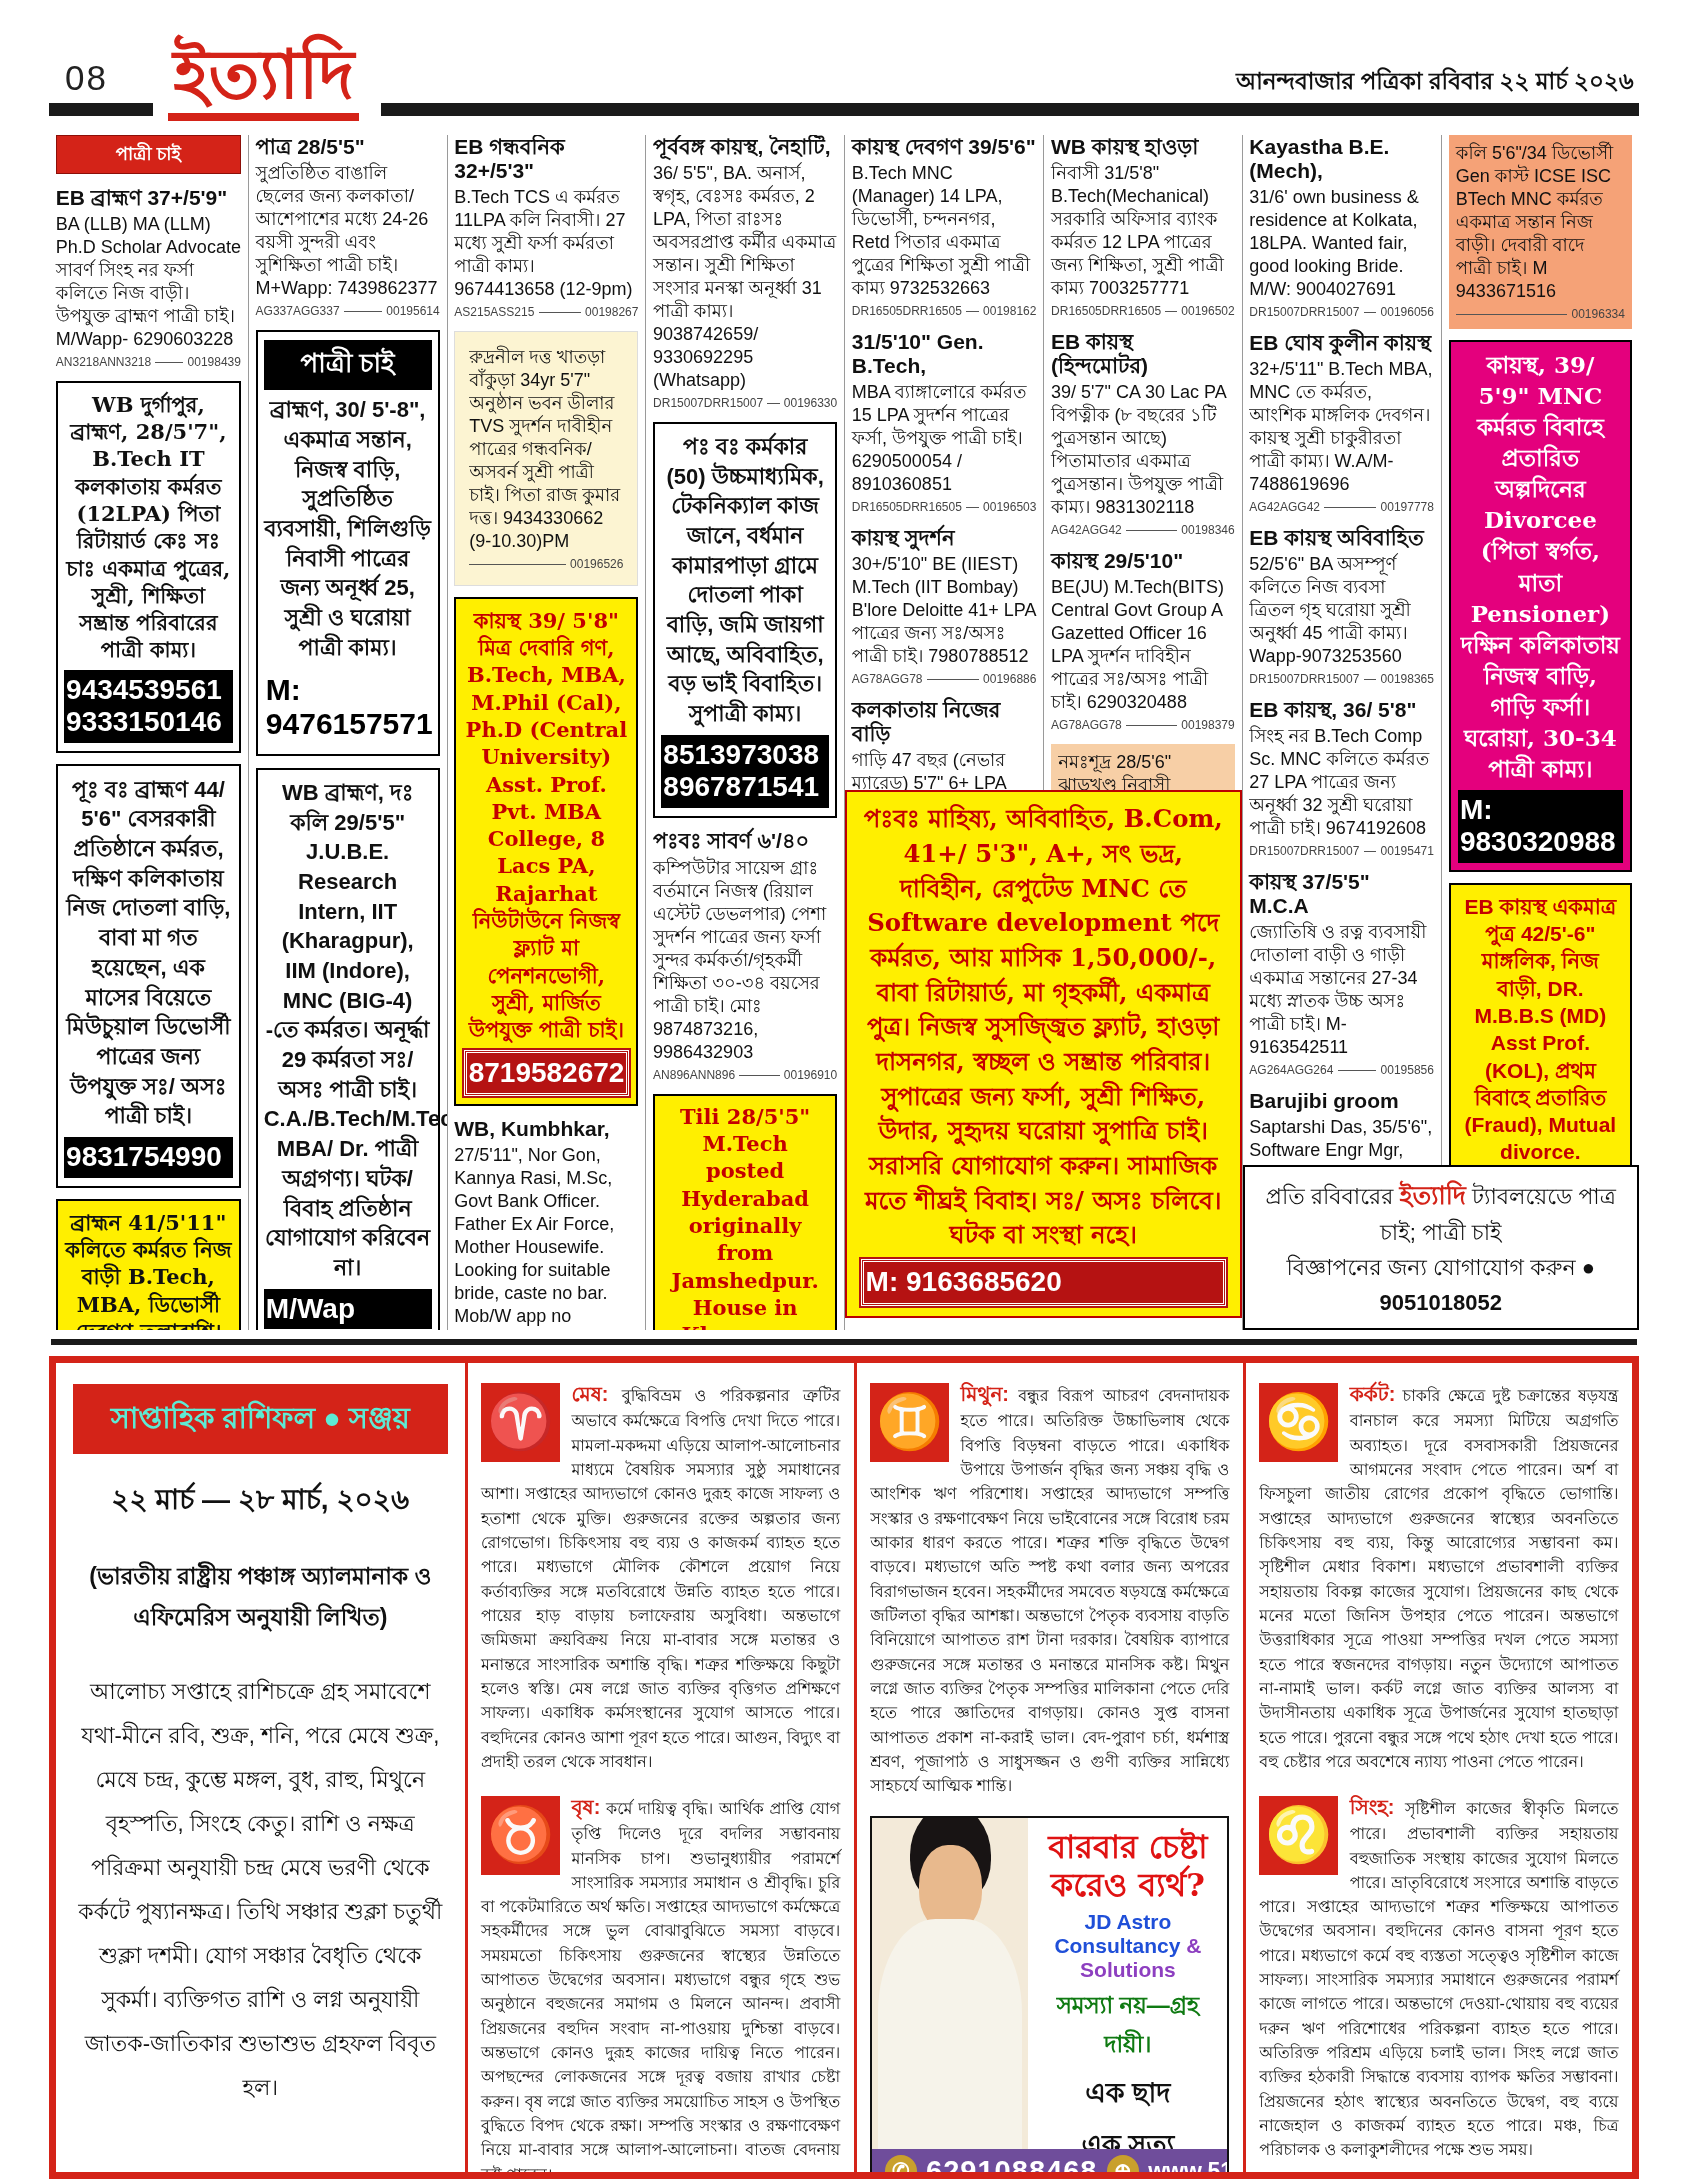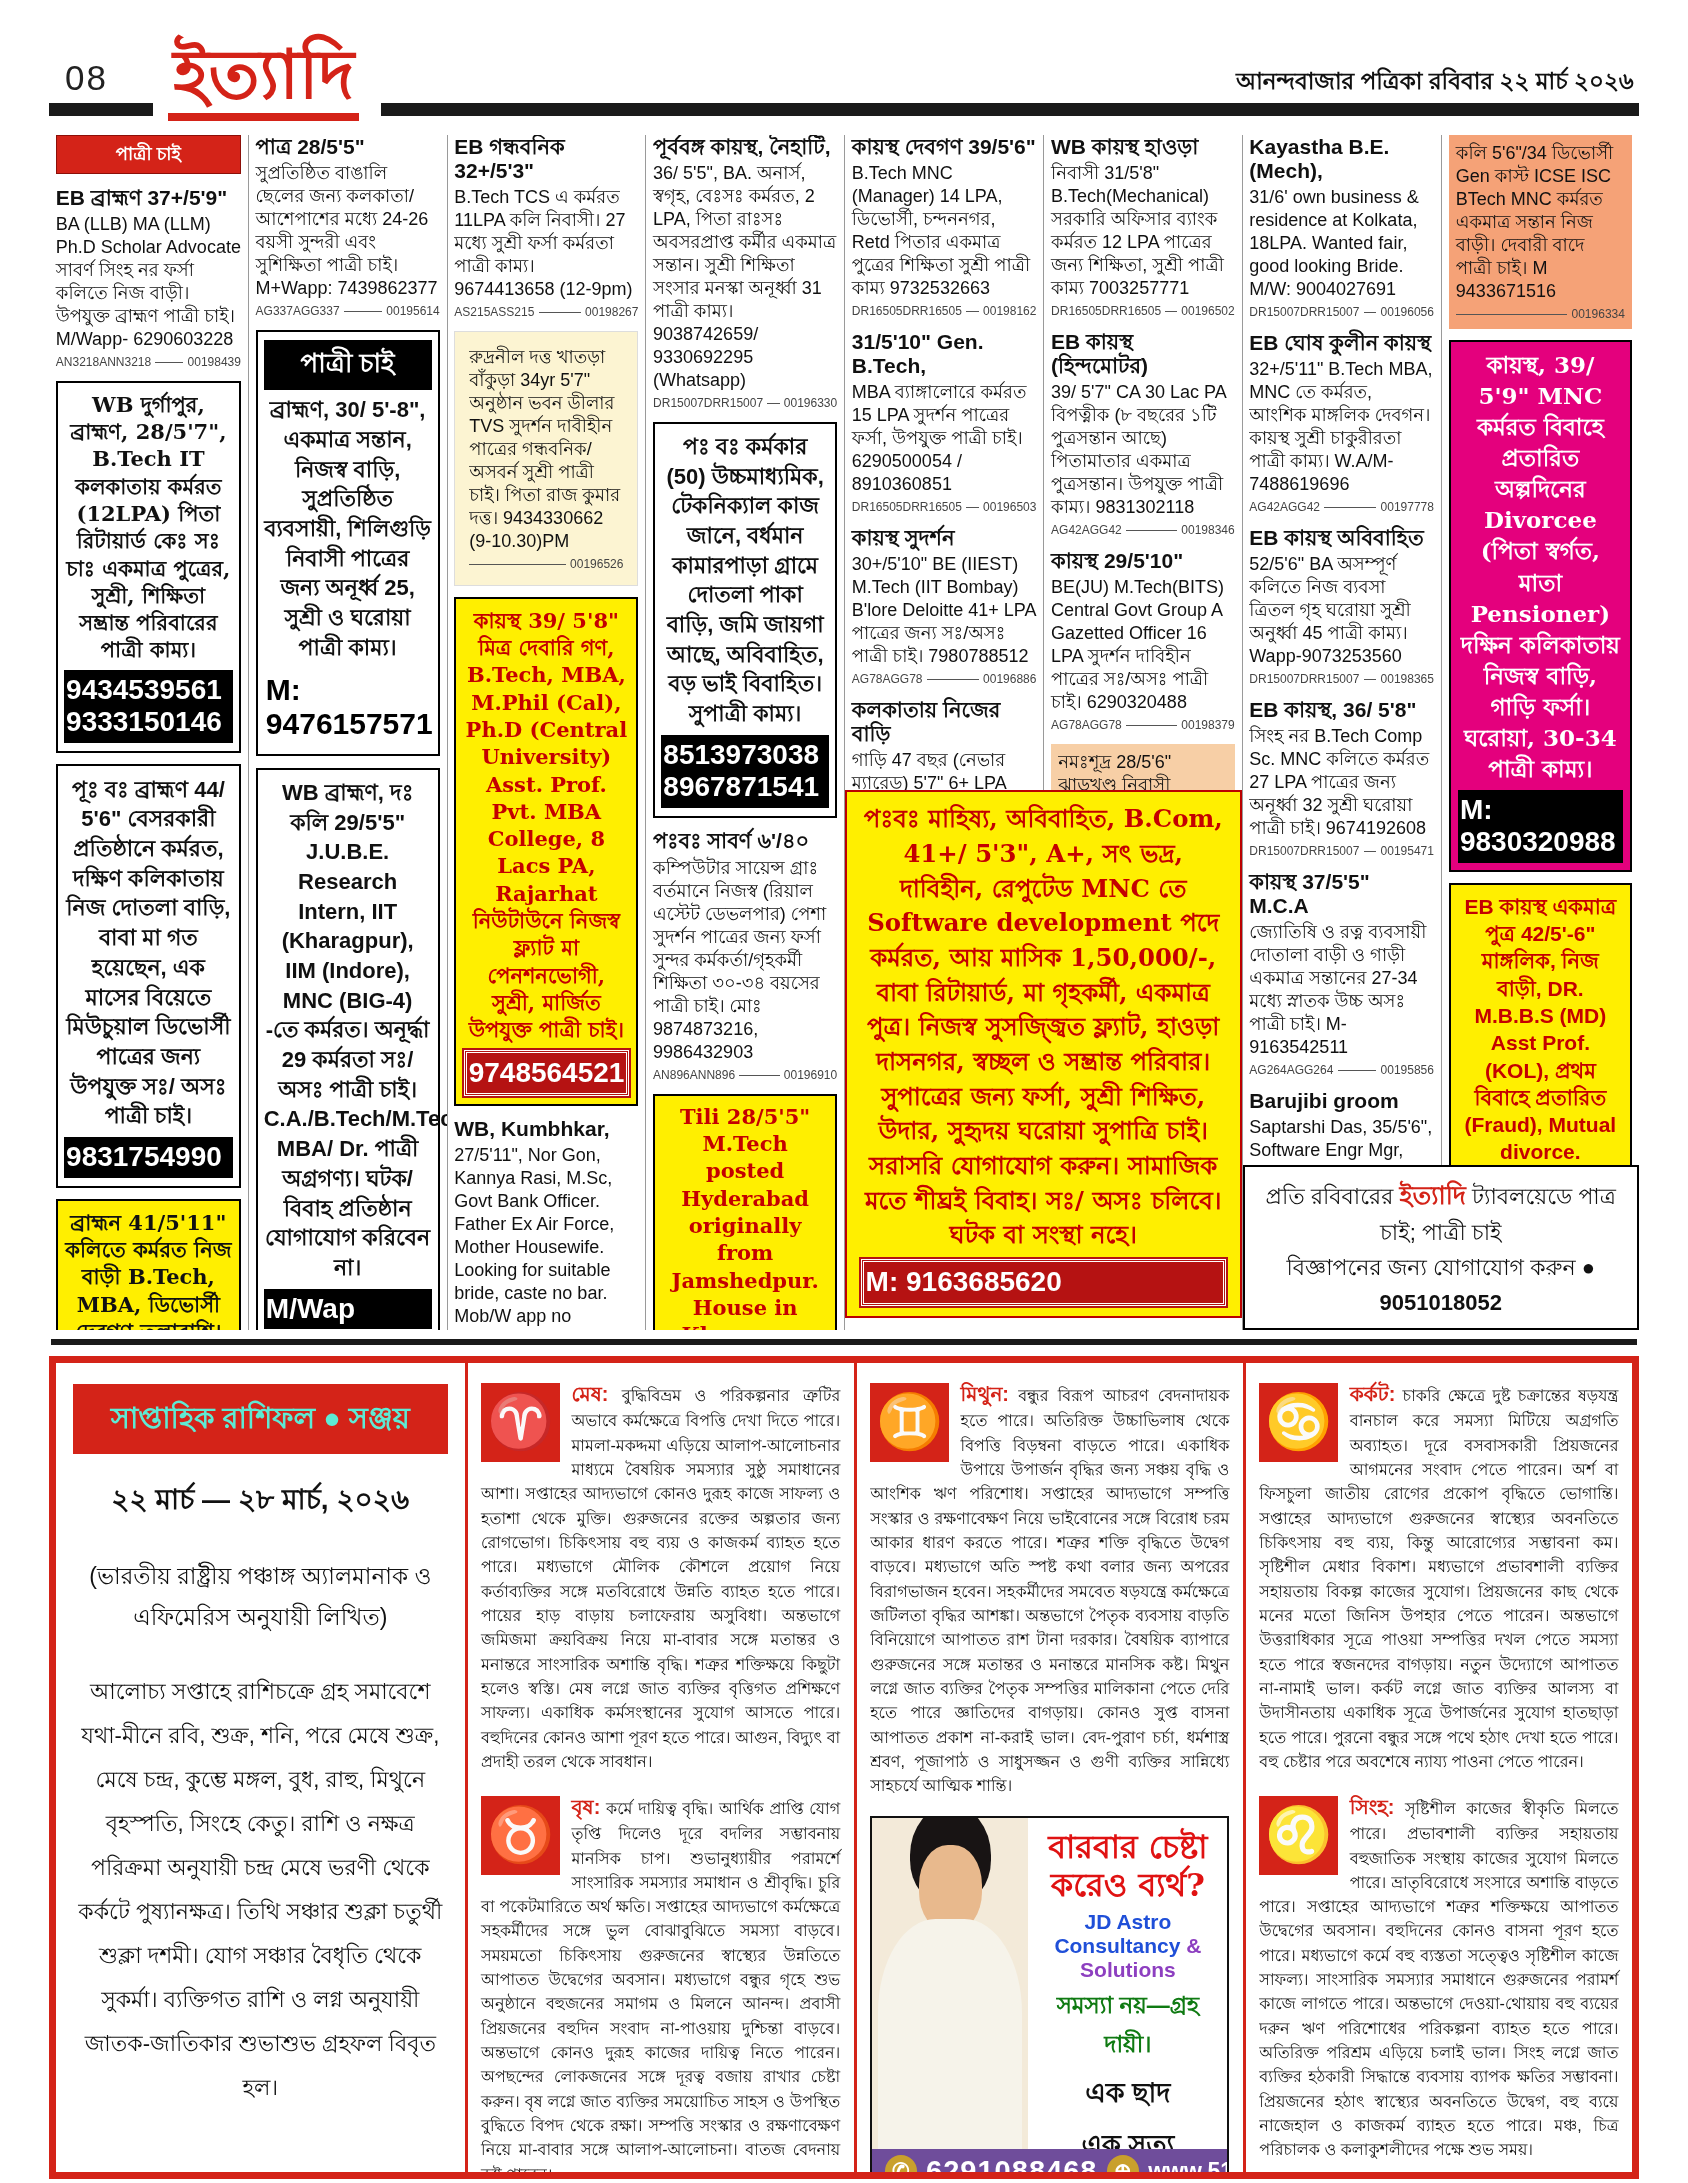--- a/index.html
+++ b/index.html
@@ -59,21 +59,21 @@
   
   .midrule{height:6.2px; background:#1a1a1a; margin:9.4px 2.1px 11.4px 2.1px;}
   
   .horoscope{border:7.3px solid var(--red); height:823px; display:grid;
              grid-template-columns:1.05fr 1fr 1fr 1fr; overflow:hidden; background:#fff;}
   .h-col{padding:15.6px 13.5px; overflow:hidden;}
   .h-col + .h-col{border-left:3.6px solid var(--red);}
   .h-banner{background:var(--red); color:#5eead4; font-weight:bold; font-size:29px; text-align:center;
             padding:10.4px 4.2px; margin:5.2px 3.1px 24px 3.1px;}
   .h-date{font-size:28px; font-weight:bold; text-align:center; margin-bottom:31px;}
-  .h-note{font-size:23px; font-weight:normal; text-align:center; line-height:1.8; margin-bottom:31px;margin-top:16px;}
+  .h-note{font-size:23px; font-weight:bold; text-align:center; line-height:1.8; margin-bottom:31px;margin-top:16px;}
   .h-intro{font-size:22px; line-height:2.0; text-align:center;}
   .sign{margin-bottom:17.7px;}
   .sign-icon{float:left; width:79px; height:79px; background:var(--red); color:#fff;
              font-size:54px; line-height:77px; text-align:center; margin:4.2px 11.4px 2.1px 0;}
   .sign-text{font-size:16px; line-height:1.52; text-align:justify;}
   .sign-title{color:var(--red); font-weight:bold; font-size:20px;}
   
   .astro-ad{border:2.6px solid #111; margin-top:5.2px; position:relative; height:379px; overflow:hidden; background:#fff;}
   .astro-photo{position:absolute; left:0; top:0; width:44%; height:335px; background:#f3ead9; overflow:hidden;}
   .astro-hair{position:absolute; left:24%; top:-4%; width:52%; height:30%; background:#181414; border-radius:50% 50% 45% 45%;}
@@ -163,21 +163,21 @@
         </div>
         <div class="ad creambox">
           <div class="ad-body">রুদ্রনীল দত্ত খাতড়া বাঁকুড়া 34yr 5'7" অনুষ্ঠান ভবন ডীলার TVS সুদর্শন দাবীহীন পাত্রের গন্ধবনিক/অসবর্ন সুশ্রী পাত্রী চাই। পিতা রাজ কুমার দত্ত। 9434330662 (9-10.30)PM</div>
           <div class="idline">
             <span class="rule"></span>
             <span>00196526</span>
           </div>
         </div>
         <div class="ad yellowbox yellow-serif">
           <div class="ad-body">কায়স্থ 39/ 5'8" মিত্র দেবারি গণ, B.Tech, MBA, M.Phil (Cal), Ph.D (Central University) Asst. Prof. Pvt. MBA College, 8 Lacs PA, Rajarhat নিউটাউনে নিজস্ব ফ্ল্যাট মা পেনশনভোগী, সুশ্রী, মার্জিত উপযুক্ত পাত্রী চাই।</div>
-          <div class="badge red"><span>9748564521</span></div>
+          <div class="badge red"><span>8719582672</span></div>
         </div>
         <div class="ad plain">
           <div class="ad-title">WB, Kumbhkar,</div>
           <div class="ad-body">27/5'11", Nor Gon, Kannya Rasi, M.Sc, Govt Bank Officer. Father Ex Air Force, Mother Housewife. Looking for suitable bride, caste no bar. Mob/W app no 9830666581</div>
         </div>
       </div>
     <div class="colwrap vline" id="c3">
         <div class="ad plain">
           <div class="ad-title">পূর্ববঙ্গ কায়স্থ, নৈহাটি,</div>
           <div class="ad-body">36/ 5'5", BA. অনার্স, স্বগৃহ, বেঃসঃ কর্মরত, 2 LPA, পিতা রাঃসঃ অবসরপ্রাপ্ত কর্মীর একমাত্র সন্তান। সুশ্রী শিক্ষিতা সংসার মনস্কা অনূর্ধ্বা 31 পাত্রী কাম্য। 9038742659/ 9330692295 (Whatsapp)</div>

